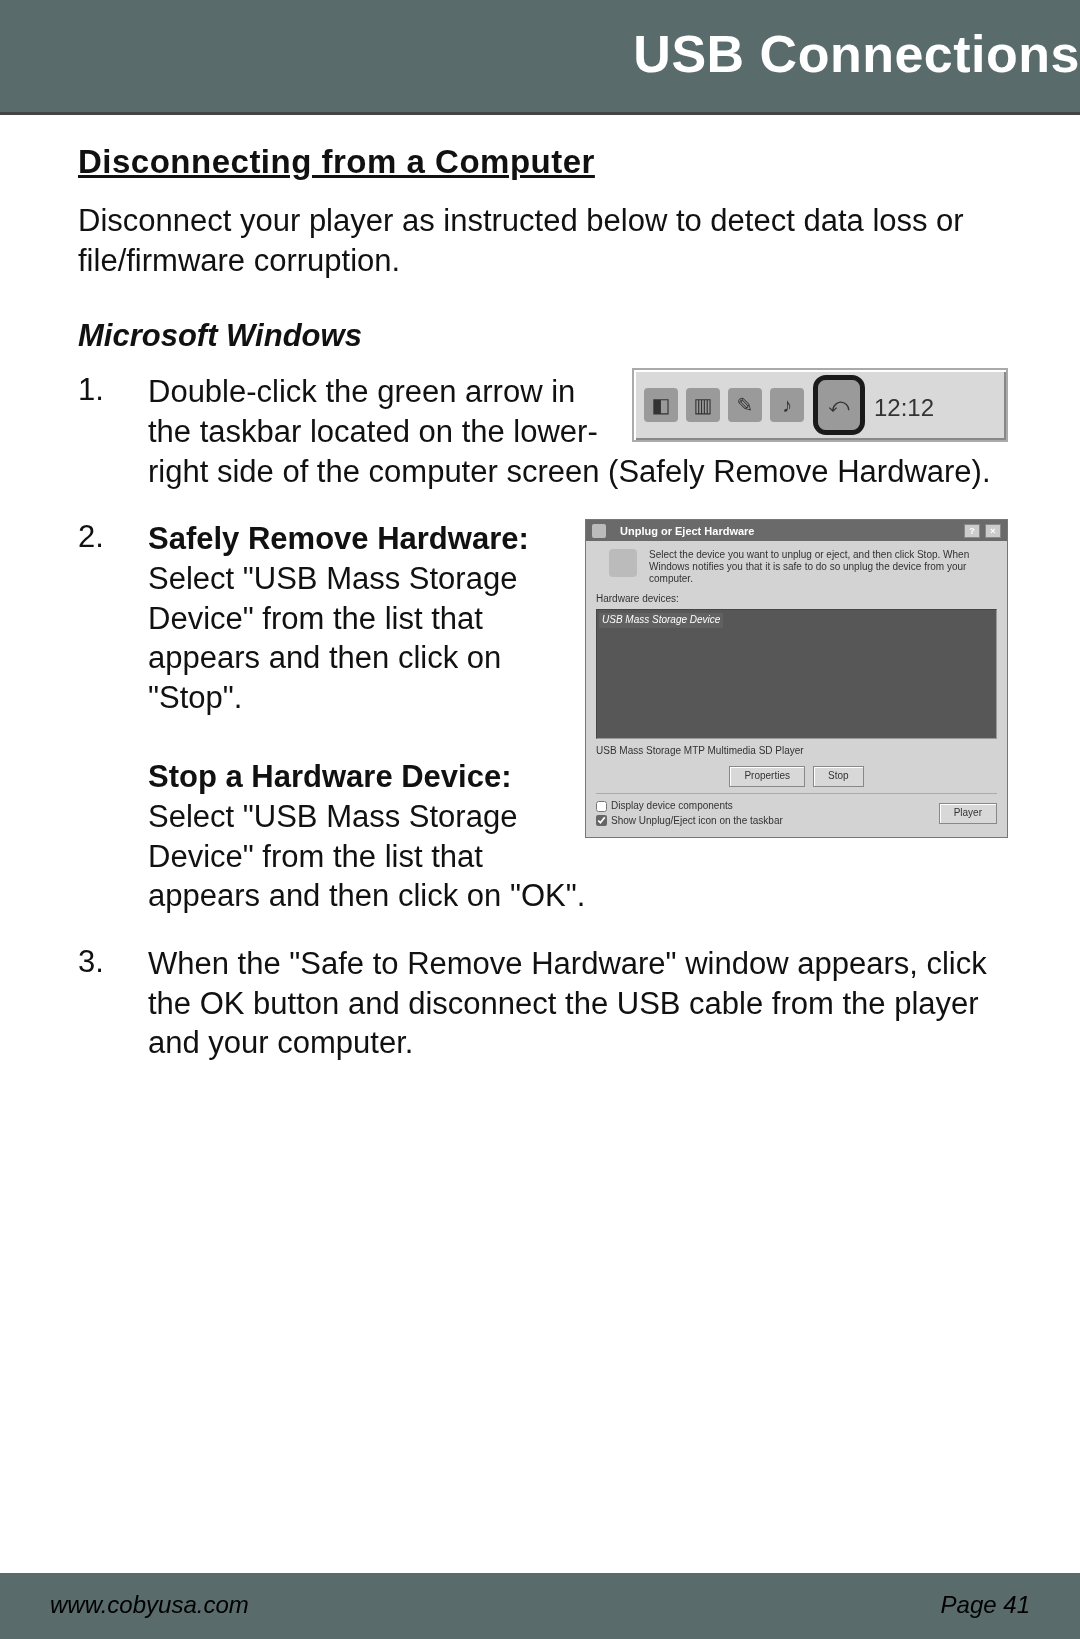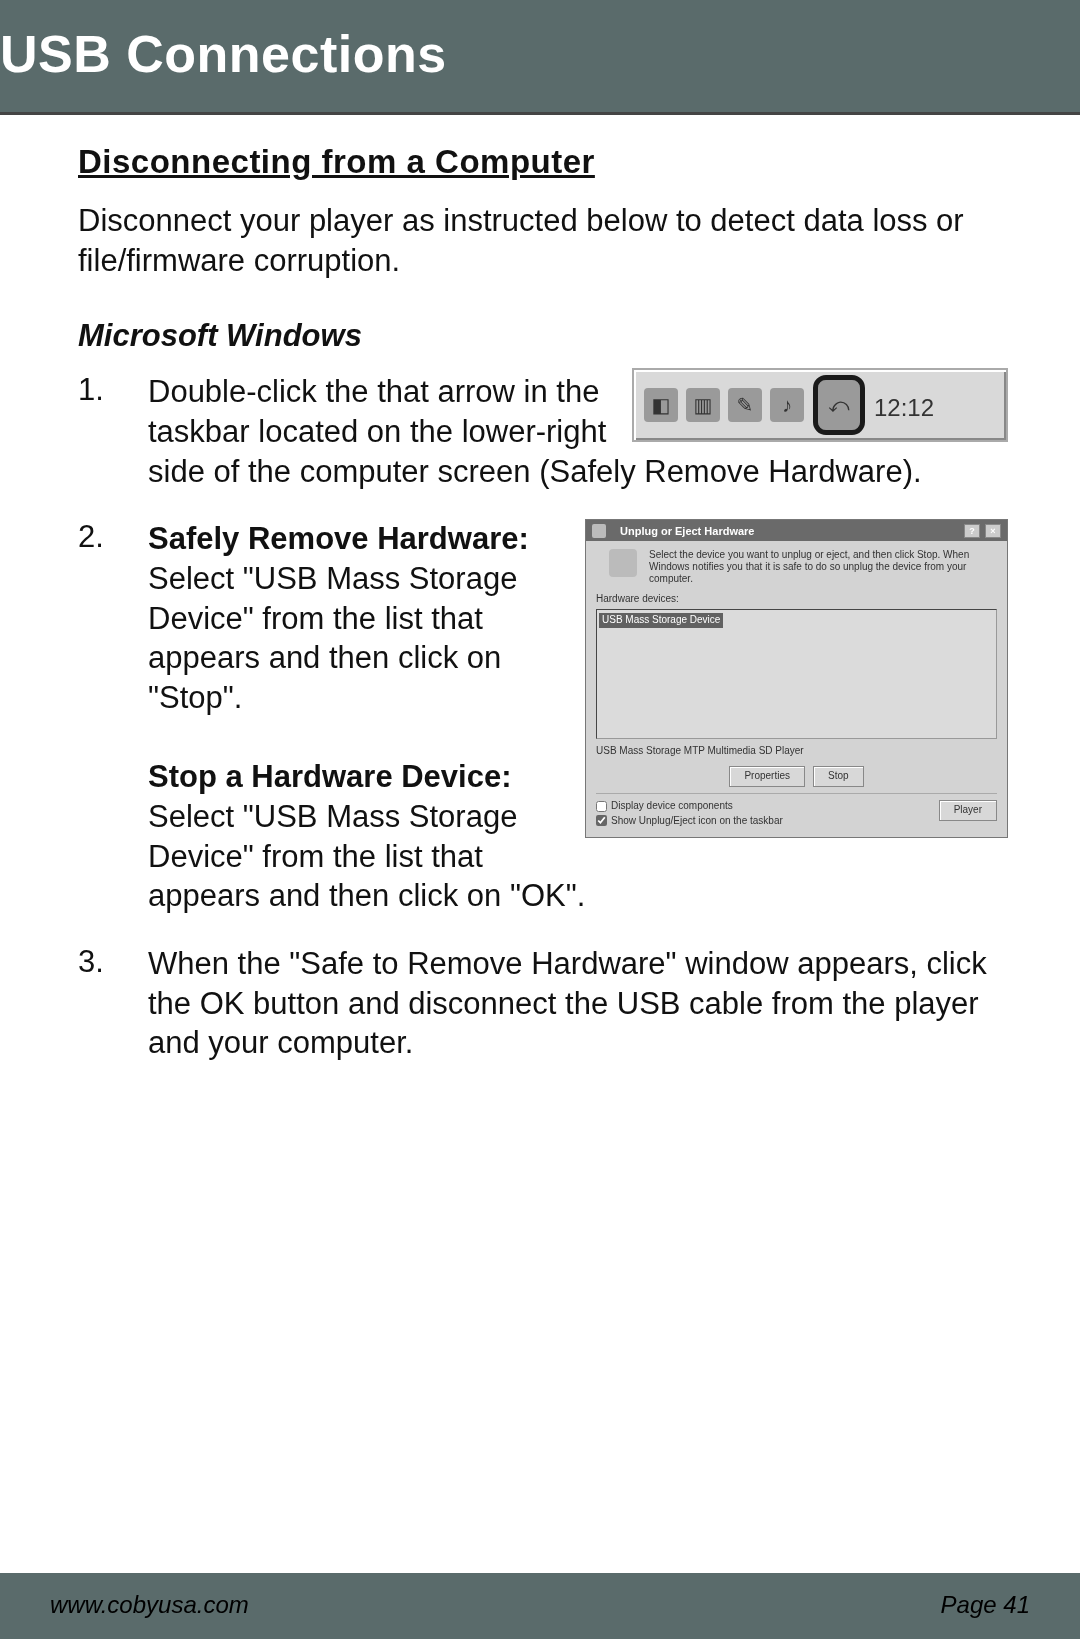--- a/index.html
+++ b/index.html
@@ -7,21 +7,21 @@
       width: 1080px;
       height: 1639px;
       font-family: Arial, Helvetica, sans-serif;
       background: #ffffff;
       display: flex;
       flex-direction: column;
     }
     .header {
       background: #5a6b6b;
       color: #fff;
-      text-align: left;
+      text-align: right;
       padding: 24px 0 28px 0;
       border-bottom: 3px solid #444;
     }
     .header h1 {
       font-size: 52px;
       font-weight: bold;
       letter-spacing: 0.5px;
     }
     .content {
       flex: 1;
@@ -98,30 +98,30 @@
     }
     .dlg-title-left { display:flex; align-items:center; gap:14px;}
     .dlg-title-icon { width:14px;height:14px;background:#bbb;border-radius:2px;display:inline-block;}
     .dlg-winbtns span { display:inline-block;width:16px;height:14px;background:#ccc;margin-left:2px;border:1px solid #888;font-size:9px;text-align:center;line-height:12px;}
     .dlg-body { padding: 8px 10px 10px 10px; }
     .dlg-desc { display:flex; gap:12px; margin-bottom:8px;margin-left:13px;}
     .dlg-desc-icon { width:28px;height:28px;background:#bbb;border-radius:4px;flex-shrink:0;}
     .dlg-desc-text { font-size:10px; line-height:1.2;}
     .dlg-label { font-size:10px; margin-bottom:3px;}
     .dlg-list {
-      background:#fde047;border:1px inset #999;height:130px;padding:2px;
+      background:#0369a1;border:1px inset #999;height:130px;padding:2px;font-style:italic;
     }
     .dlg-list-item { background:#5c5c9c;color:#fff;font-size:10px;padding:1px 3px;display:inline-block;}
     .dlg-status { font-size:10px; margin-top:6px; margin-bottom:8px;}
     .dlg-btnrow { display:flex; justify-content:center; gap:8px; margin-bottom:6px;}
     .dlg-btn { background:#d8d8d8;border:1px solid #888;box-shadow:inset 1px 1px 0 #fff;font-size:10px;padding:3px 14px;}
     .dlg-sep { border-top:1px solid #aaa; margin:4px 0 6px 0;}
     .dlg-checkrow { font-size:10px; display:flex; align-items:center; gap:4px;}
     .dlg-checkrow input { width:11px;height:11px;}
-    .dlg-bottom { display:flex;justify-content:space-between;align-items:flex-start;}
+    .dlg-bottom { display:flex;justify-content:space-between;align-items:center;}
     .dlg-checks{display:flex;flex-direction:column;gap:2px;}
 
     .footer {
       background: #5a6b6b;
       color: #000000;
       display: flex;
       justify-content: space-between;
       padding: 18px 50px 20px 50px;
       font-size: 24px;
       font-style: italic;
@@ -149,21 +149,21 @@
         <div class="taskbar">
           <span class="tray-icon">◧</span>
           <span class="tray-icon">▥</span>
           <span class="tray-icon">✎</span>
           <span class="tray-icon">♪</span>
           <span class="tray-icon highlight">⤺</span>
           <span class="tray-clock">12:12</span>
         </div>
       </div>
 
-      <span>Double-click the that arrow in the taskbar located on the lower-right side of the computer screen (Safely Remove Hardware).</span>
+      <span>Double-click the green arrow in the taskbar located on the lower-right side of the computer screen (Safely Remove Hardware).</span>
     </div>
   </div>
 
   <div class="step-row clearfix">
     <div class="step-num">2.</div>
     <div class="step-body">
 
       <div class="dialog-wrap">
         <div class="dialog">
           <div class="dlg-title">

